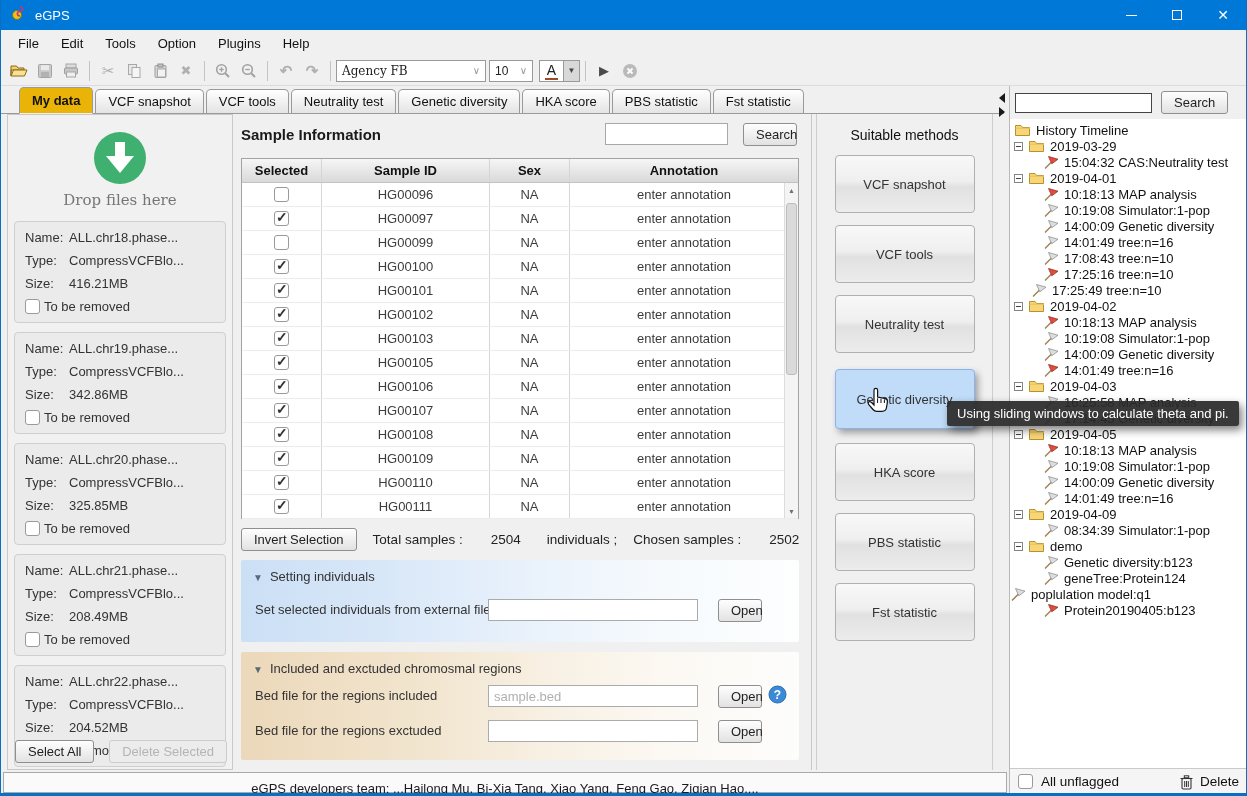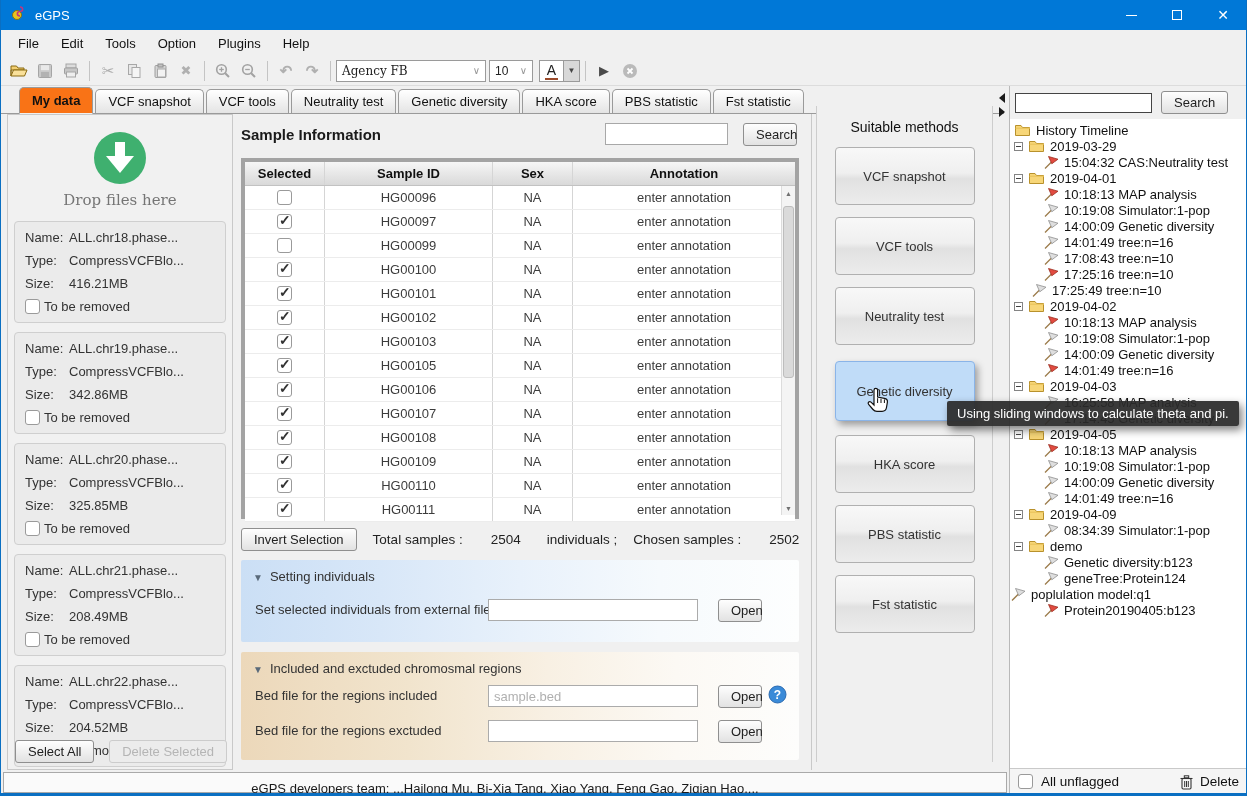--- a/index.html
+++ b/index.html
@@ -27,21 +27,21 @@
   #font-combo{width:150px;font-family:"DejaVu Serif",serif;}
   #size-combo{width:44px;margin-left:3px;}
   .chev{margin-left:auto;color:#979797;font-size:10px;}
   #font-color{width:25px;height:22px;background:#fff;border:1px solid #9a9a9a;margin-left:6px;display:flex;align-items:center;justify-content:center;font-size:14px;color:#222;}
   #font-color b{border-bottom:2px solid #9b4a2a;font-weight:normal;padding:0 2px;}
   .dropbtn{width:16px;height:22px;background:#d8d8d8;border:1px solid #9a9a9a;border-left:none;display:flex;align-items:center;justify-content:center;font-size:8px;color:#444;}
   
   #tabstrip{position:absolute;left:0;top:86px;width:1003px;height:28px;border-bottom:1px solid #9a9a9a;display:flex;align-items:flex-end;padding-left:18px;}
   .tab{height:24px;display:flex;align-items:center;padding:0 12px;font-size:13px;color:#111;background:linear-gradient(#fff,#e4e4e4);
        border:1px solid #9a9a9a;border-bottom:none;border-radius:5px 5px 0 0;margin-right:2px;}
-  .tab.active{background:#f97316;font-weight:bold;height:27px;margin-bottom:-1px;border-bottom:1px solid #f0f0f0;}
+  .tab.active{background:#eab308;font-weight:bold;height:27px;margin-bottom:-1px;border-bottom:1px solid #f0f0f0;}
   #split-handle{position:absolute;left:998px;top:93px;width:8px;height:30px;}
   .tri-l{width:0;height:0;border-top:5px solid transparent;border-bottom:5px solid transparent;border-right:6px solid #1a1a1a;margin-bottom:4px;}
   .tri-r{width:0;height:0;border-top:5px solid transparent;border-bottom:5px solid transparent;border-left:6px solid #1a1a1a;}
   
   #left-panel{position:absolute;left:6px;top:114px;width:226px;height:656px;border:1px solid #c9c9c9;background:#f1f1f1;padding:6px;}
   #drop-area{text-align:center;padding-top:10px;}
   #drop-label{font-family:"DejaVu Serif",serif;color:#757575;font-size:15px;margin-top:2px;}
   #file-list{margin-top:12px;display:flex;flex-direction:column;gap:9px;}
   .fcard{background:#ebebeb;border:1px solid #cfcfcf;border-radius:4px;padding:8px 10px;font-size:13px;color:#333;}
   .fline{margin-bottom:8px;white-space:nowrap;overflow:hidden;}
@@ -51,21 +51,21 @@
   .btn{background:linear-gradient(#fefefe,#e2e2e2);border:1px solid #8f8f8f;border-radius:3px;font-size:13px;padding:3px 12px;color:#222;font-family:inherit;}
   .btn.disabled{color:#b5b5b5;border-color:#cccccc;background:#ececec;}
   
   .cb{width:15px;height:15px;border:1px solid #9a9a9a;border-radius:3px;background:#fff;position:relative;display:inline-block;flex:none;}
   .cb.checked::after{content:"✓";position:absolute;top:-3px;left:1px;font-size:14px;font-weight:bold;color:#333;}
   
   #center-panel{position:absolute;left:236px;top:114px;width:570px;height:656px;}
   #sample-title{position:absolute;left:4px;top:12px;font-size:15px;font-weight:bold;color:#1a1a1a;}
   #sample-search{position:absolute;left:368px;top:9px;width:123px;height:22px;border:1px solid #a8a8a8;font-size:13px;padding:0 4px;background:#fff;}
   #sample-search-btn{position:absolute;left:506px;top:9px;width:54px;height:23px;}
-  #sample-table{position:absolute;left:4px;top:44px;width:558px;height:361px;border:4px solid #a3a3a3;background:#fff;}
+  #sample-table{position:absolute;left:4px;top:44px;width:558px;height:361px;border:1px solid #a3a3a3;background:#fff;}
   .hrow{display:flex;height:24px;background:linear-gradient(#f6f6f6,#d9d9d9);border-bottom:1px solid #c2c2c2;font-weight:bold;font-size:13px;color:#111;}
   .hcell,.dcell{display:flex;align-items:center;justify-content:center;border-right:1px solid #d5d5d5;}
   .c0{width:80px;}.c1{width:168px;}.c2{width:80px;}.c3{flex:1;border-right:none;}
   .drow{display:flex;height:24px;border-bottom:1px solid #ececec;font-size:13px;color:#3c3c3c;background:#fff;}
   #table-scroll{position:absolute;right:0;top:24px;bottom:0;width:14px;background:#f4f4f4;border-left:1px solid #dcdcdc;}
   .sarrow{height:14px;display:flex;align-items:center;justify-content:center;font-size:7px;color:#707070;}
   .sarrow.down{position:absolute;bottom:0;left:0;right:0;}
   #sthumb{position:absolute;left:1px;right:1px;top:20px;height:172px;background:#dadada;border:1px solid #bdbdbd;border-radius:3px;}
   #invert-row{position:absolute;left:4px;top:414px;display:flex;align-items:center;font-size:13.5px;color:#222;white-space:nowrap;}
   #invert-row .lbl{margin-left:16px;}
@@ -74,21 +74,21 @@
   .section{position:absolute;left:4px;width:558px;border-radius:2px;}
   #sec-individuals{top:446px;height:82px;background:linear-gradient(90deg,#cbdff5 0%,#d8e7f8 25%,#e8f1fb 50%,#f6fafd 75%,#fdfefe 100%);}
   #sec-regions{top:538px;height:108px;background:linear-gradient(90deg,#ecd8ba 0%,#f1e4cd 30%,#f8f0e3 55%,#fcf9f4 78%,#fdfdfc 100%);}
   .sec-title{padding:9px 0 0 12px;font-size:13px;color:#333;}
   .sec-title .tri{font-size:10px;color:#5a6a7a;margin-right:7px;}
   .frow{position:absolute;left:14px;right:0;display:flex;align-items:center;font-size:13px;color:#333;}
   .finput{position:absolute;left:247px;width:210px;height:22px;border:1px solid #ababab;background:#fff;font-size:13px;padding:0 5px;font-family:inherit;}
   .finput::placeholder{color:#b0b0b0;}
   .fopen{position:absolute;left:477px;width:44px;height:23px;}
   
-  #methods-panel{position:absolute;left:815px;top:106px;width:177px;height:656px;border-left:1px solid #cdcdcd;border-right:1px solid #cdcdcd;background:#f0f0f0;}
+  #methods-panel{position:absolute;left:815px;top:114px;width:177px;height:656px;border-left:1px solid #cdcdcd;border-right:1px solid #cdcdcd;background:#f0f0f0;}
   #div1{position:absolute;left:810px;top:114px;width:1px;height:656px;background:#c9c9c9;}
   #methods-title{text-align:center;font-size:14px;color:#111;margin-top:13px;}
   #methods-list{margin-top:12px;display:flex;flex-direction:column;align-items:center;}
   .mbtn{width:140px;height:58px;margin-bottom:12px;background:linear-gradient(#f8f8f8 0%,#efefef 45%,#e1e1e1 55%,#ececec 100%);
         border:1px solid #b0b0b0;border-radius:4px;font-size:13px;color:#333;font-family:inherit;}
   .mbtn.active{background:#c0dcf8;border-color:#8ab4e8;box-shadow:3px 4px 7px rgba(0,0,0,0.35);position:relative;z-index:5;margin-top:4px;margin-bottom:14px;height:60px;}
   
   #right-panel{position:absolute;left:1008px;top:86px;width:238px;height:708px;background:#fff;border-left:1px solid #b9b9b9;}
   #rp-search{height:33px;background:#f0f0f0;display:flex;align-items:center;padding:0 5px;gap:9px;}
   #rp-search input{width:137px;height:20px;border:1px solid #444;background:#fff;font-size:13px;padding:0 4px;}

